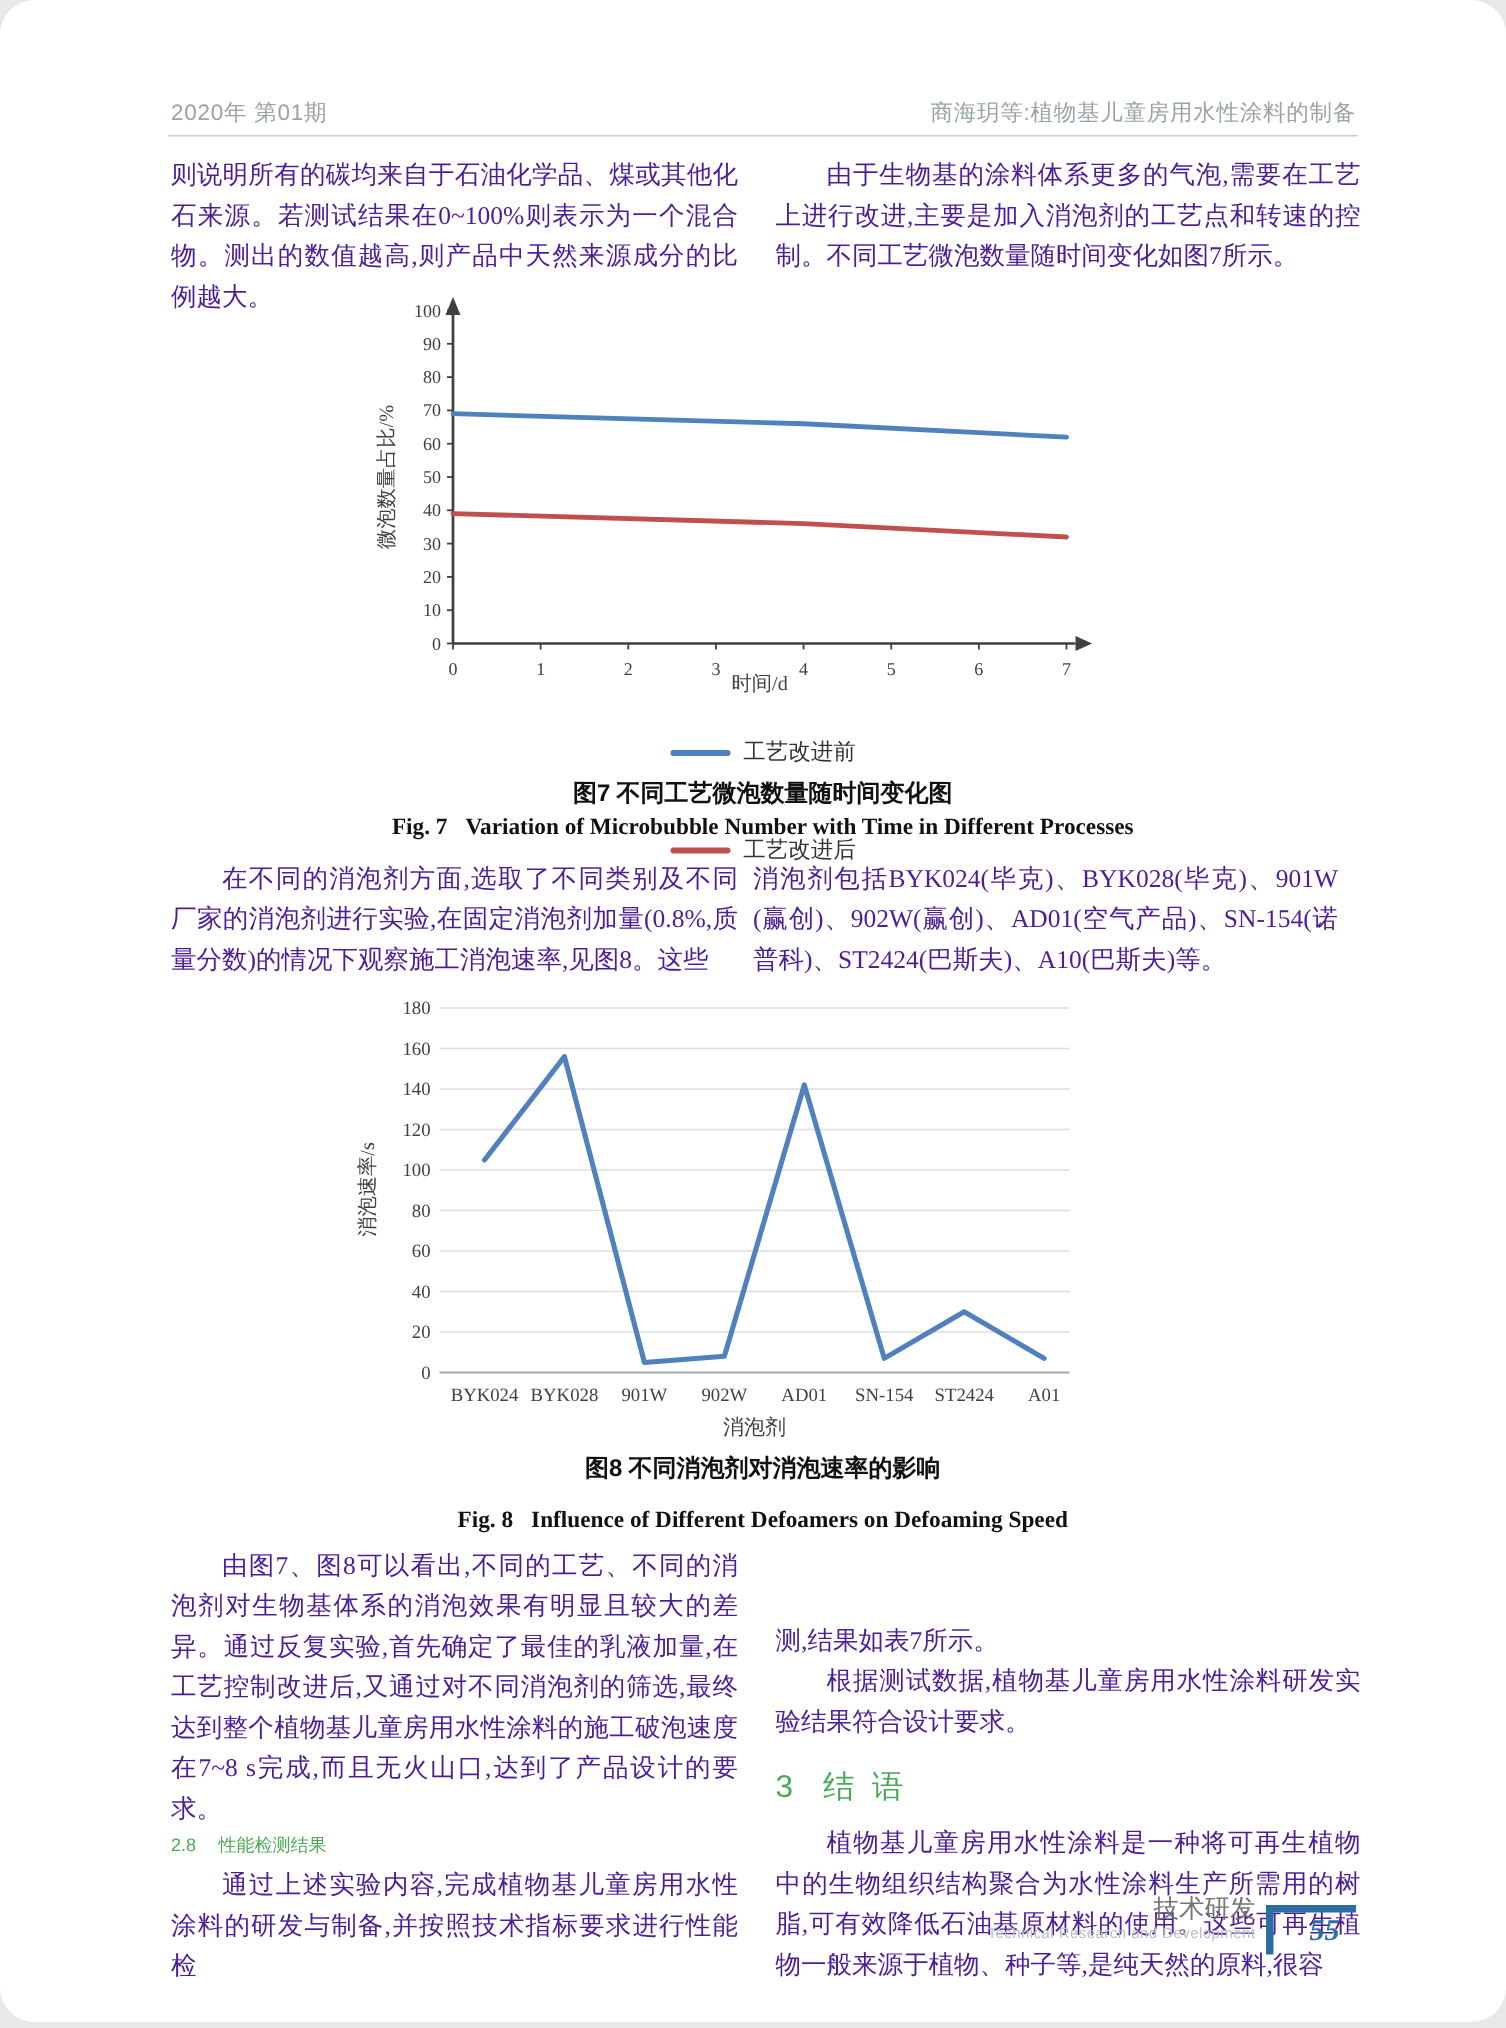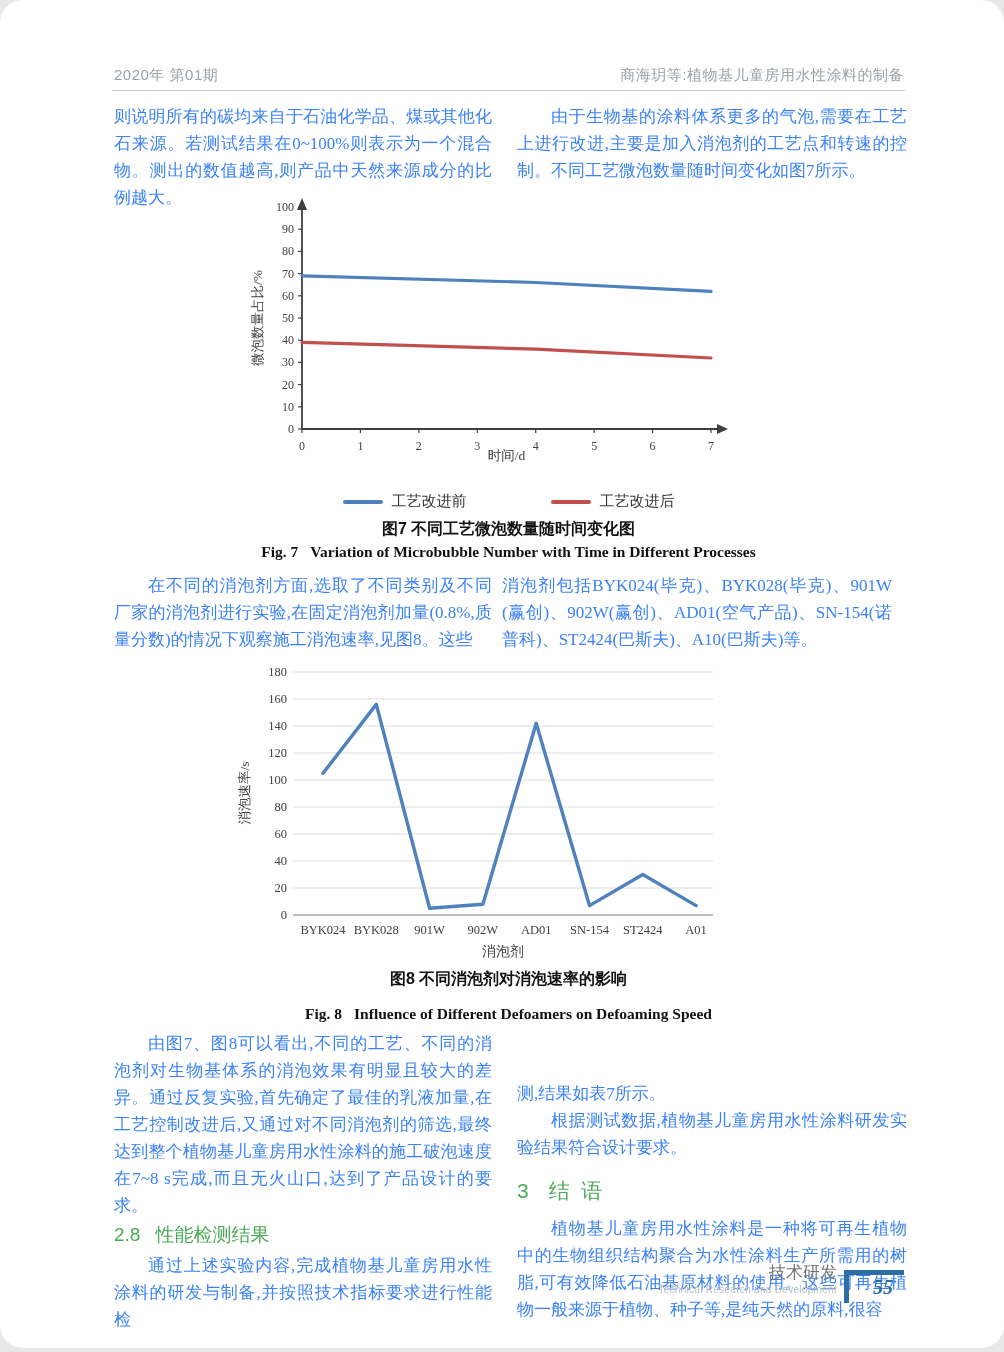--- a/index.html
+++ b/index.html
@@ -9,37 +9,37 @@
   }
   
   .hdr{position:absolute;top:66px;font-size:15px;color:#9aa3a8;
        font-family:"Liberation Sans","DejaVu Sans",sans-serif;letter-spacing:.5px;}
   .hdr-left{left:114px;}
   .hdr-right{right:100px;}
   .hdr-rule{position:absolute;left:112px;right:99px;top:90px;height:1px;background:#c6ccd0;}
   
   .col{position:absolute;}
   .para{font-size:17px;line-height:27px;text-align:justify;word-break:break-all;
-        color:#3b82f6;margin:0 0 0 0;}
+        color:#4c1d95;margin:0 0 0 0;}
   .indent{text-indent:2em;}
   
   .chart-svg{position:absolute;}
   .legend{position:absolute;left:112px;width:793px;top:492px;display:flex;
-          justify-content:center;gap:84px;align-items:center;}
+          justify-content:center;gap:46px;align-items:center;flex-direction:column;}
   .legend-item{display:flex;align-items:center;gap:9px;font-size:15px;color:#333;}
   .legend-line{width:40px;height:4px;border-radius:2px;}
   
   .cap{position:absolute;left:112px;width:793px;display:flex;justify-content:center;
        gap:4px;font-weight:bold;color:#111;}
   .cap-zh{font-size:16px;font-family:"Liberation Sans","DejaVu Sans",sans-serif;}
   .cap-en{font-size:15.5px;font-family:"Liberation Serif","DejaVu Serif",serif;gap:12px;}
   
   .sec-h{display:flex;align-items:baseline;color:#4caa57;
          font-family:"Liberation Sans","DejaVu Sans",sans-serif;white-space:pre;}
-  .sec-h-small{font-size:19px;gap:15px;margin:3px 0 4px 0;}
+  .sec-h-small{font-size:12px;gap:15px;margin:3px 0 4px 0;}
   .sec-h-big{font-size:21px;gap:20px;margin:16px 0 10px 0;}
   
   .footer{position:absolute;top:1262px;right:100px;display:flex;align-items:flex-start;gap:7px;}
   .footer-text{text-align:right;font-family:"Liberation Sans","DejaVu Sans",sans-serif;}
   .footer-zh{font-size:17px;color:#737373;line-height:22px;}
   .footer-en{font-size:10px;color:#b7bdc2;line-height:12px;letter-spacing:.3px;margin-left:48px;}
   .page-box{margin-top:8px;border-top:5px solid #2e6da4;border-left:5px solid #2e6da4;
             padding:1px 11px 4px 24px;}
   .page-num{font-size:20px;font-style:italic;font-weight:bold;color:#2e6da4;
             font-family:"Liberation Serif","DejaVu Serif",serif;}

